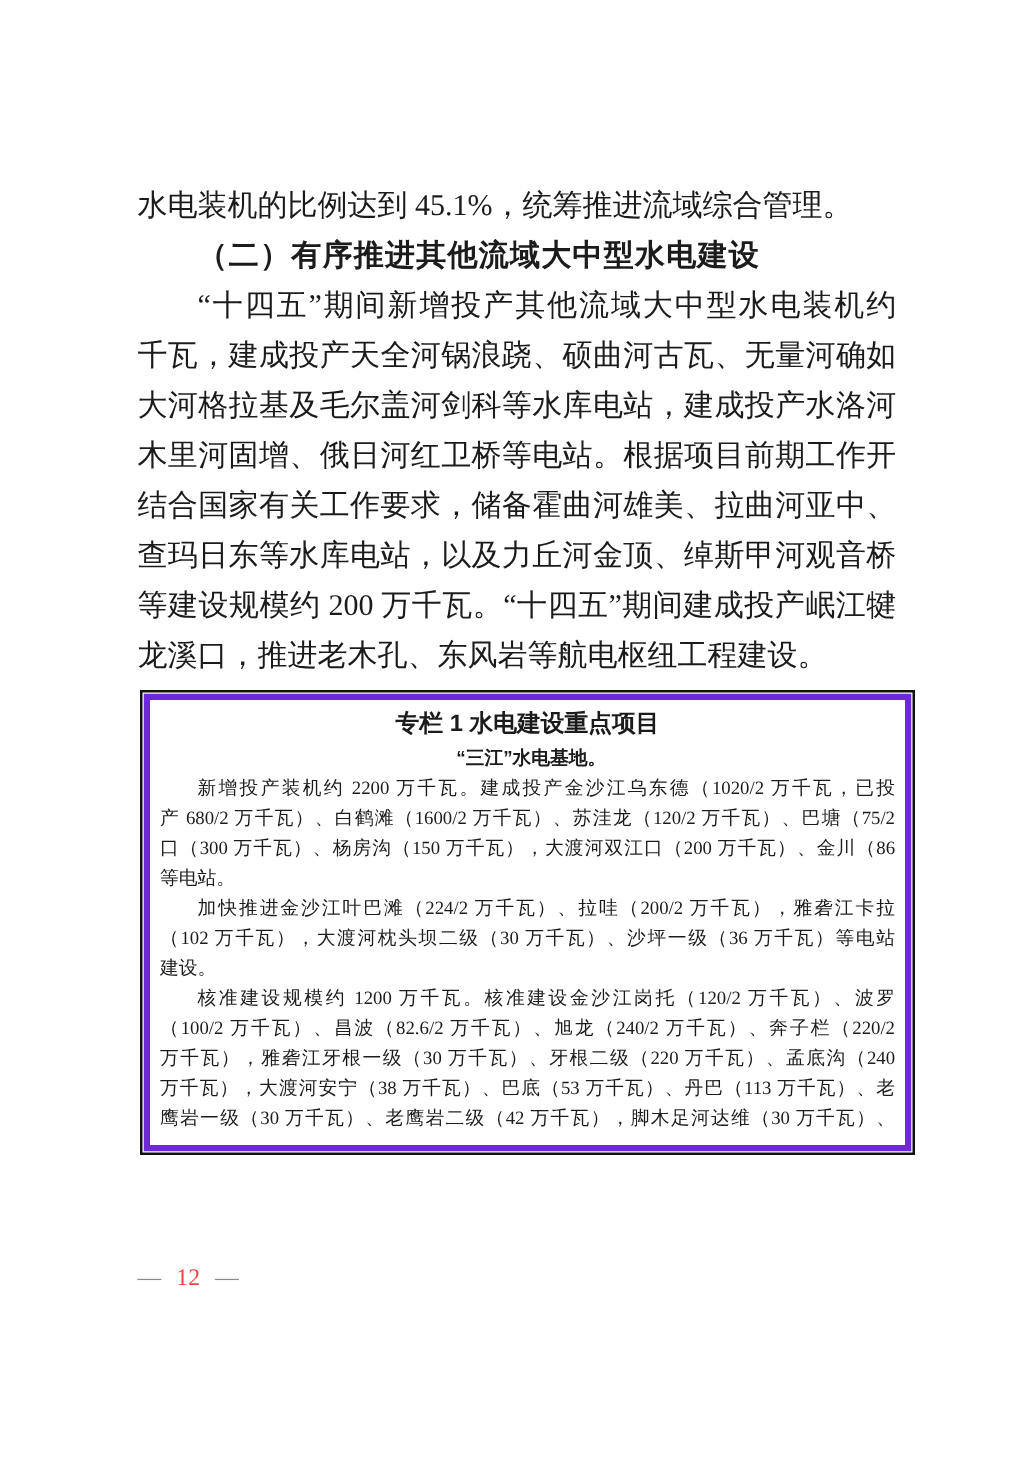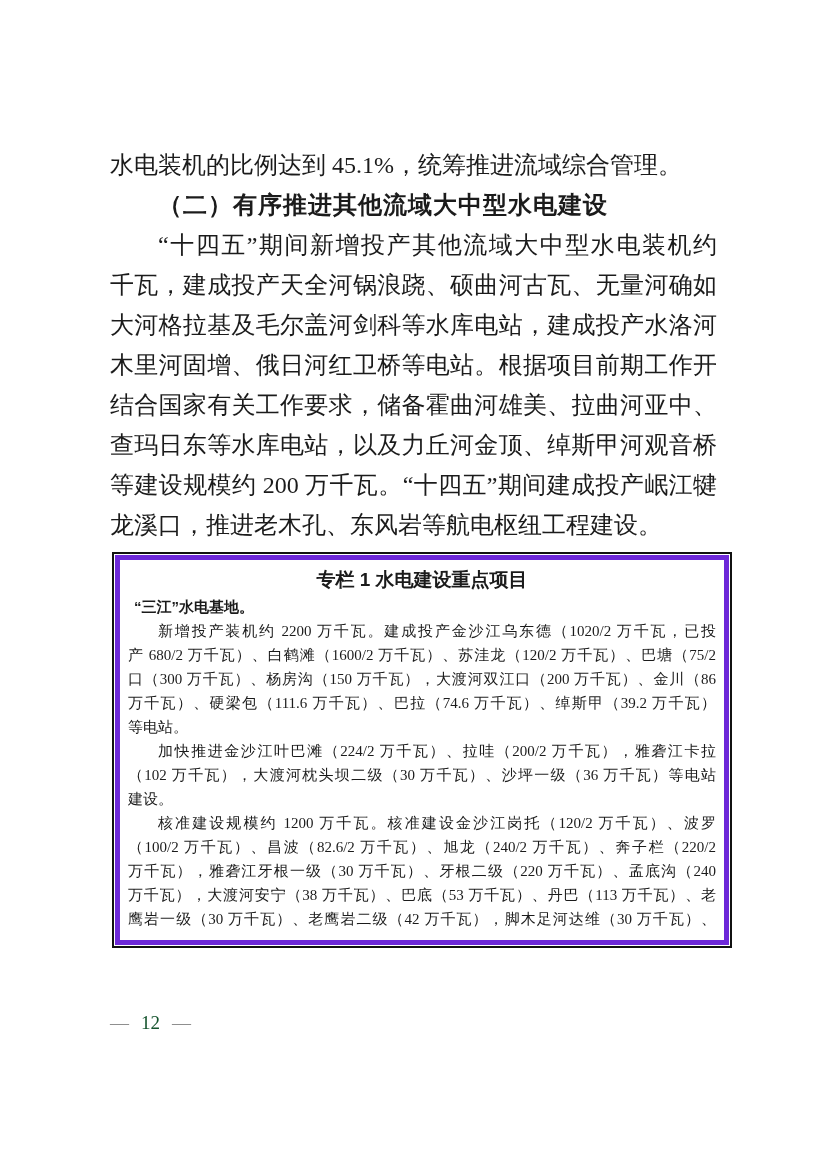--- a/index.html
+++ b/index.html
@@ -53,20 +53,21 @@
     line-height: 30px;
     text-align: center;
     font-family: "Liberation Sans", "DejaVu Sans", sans-serif;
   }
   .box-subtitle {
     font-weight: bold;
     font-size: 15px;
     line-height: 24px;
     text-indent: 0.4em;
     font-family: "Liberation Sans", "DejaVu Sans", sans-serif;
+    text-align: center;
   }
   .bline {
     font-size: 15px;
     line-height: 24px;
     text-align: justify;
     text-align-last: justify;
     overflow: hidden;
     height: 24px;
   }
   .bline.lastline { text-align-last: left; }
@@ -74,21 +75,21 @@
   
   .page-footer {
     position: absolute;
     left: 110px; top: 1010px;
     font-size: 19px;
     line-height: 26px;
   }
   .footer-dash { color: #8a8a8a; }
   .footer-dash.left { margin-right: 12px; }
   .footer-dash.right { margin-left: 12px; }
-  .page-number { color: #14532d; }
+  .page-number { color: #ef4444; }
 </style>
 </head>
 <body>
 
 <div>
 
   <div class="body-text">
     <div class="jline lastline">水电装机的比例达到 45.1%，统筹推进流域综合管理。</div>
     <div class="section-heading">（二）有序推进其他流域大中型水电建设</div>
     <div class="jline firstline">“十四五”期间新增投产其他流域大中型水电装机约 200 万</div>
@@ -103,21 +104,20 @@
 
   <div class="box-outer">
     <div class="box-inner">
       <div class="box-title">专栏 1  水电建设重点项目</div>
       <div class="box-subtitle">“三江”水电基地。</div>
 
       <div>
         <div class="bline firstline">新增投产装机约 2200 万千瓦。建成投产金沙江乌东德（1020/2 万千瓦，已投</div>
         <div class="bline">产 680/2 万千瓦）、白鹤滩（1600/2 万千瓦）、苏洼龙（120/2 万千瓦）、巴塘（75/2</div>
         <div class="bline">口（300 万千瓦）、杨房沟（150 万千瓦），大渡河双江口（200 万千瓦）、金川（86</div>
-        <div class="bline">万千瓦）、硬梁包（111.6 万千瓦）、巴拉（74.6 万千瓦）、绰斯甲（39.2 万千瓦）</div>
         <div class="bline lastline">等电站。</div>
       </div>
 
       <div>
         <div class="bline firstline">加快推进金沙江叶巴滩（224/2 万千瓦）、拉哇（200/2 万千瓦），雅砻江卡拉</div>
         <div class="bline">（102 万千瓦），大渡河枕头坝二级（30 万千瓦）、沙坪一级（36 万千瓦）等电站</div>
         <div class="bline lastline">建设。</div>
       </div>
 
       <div>

